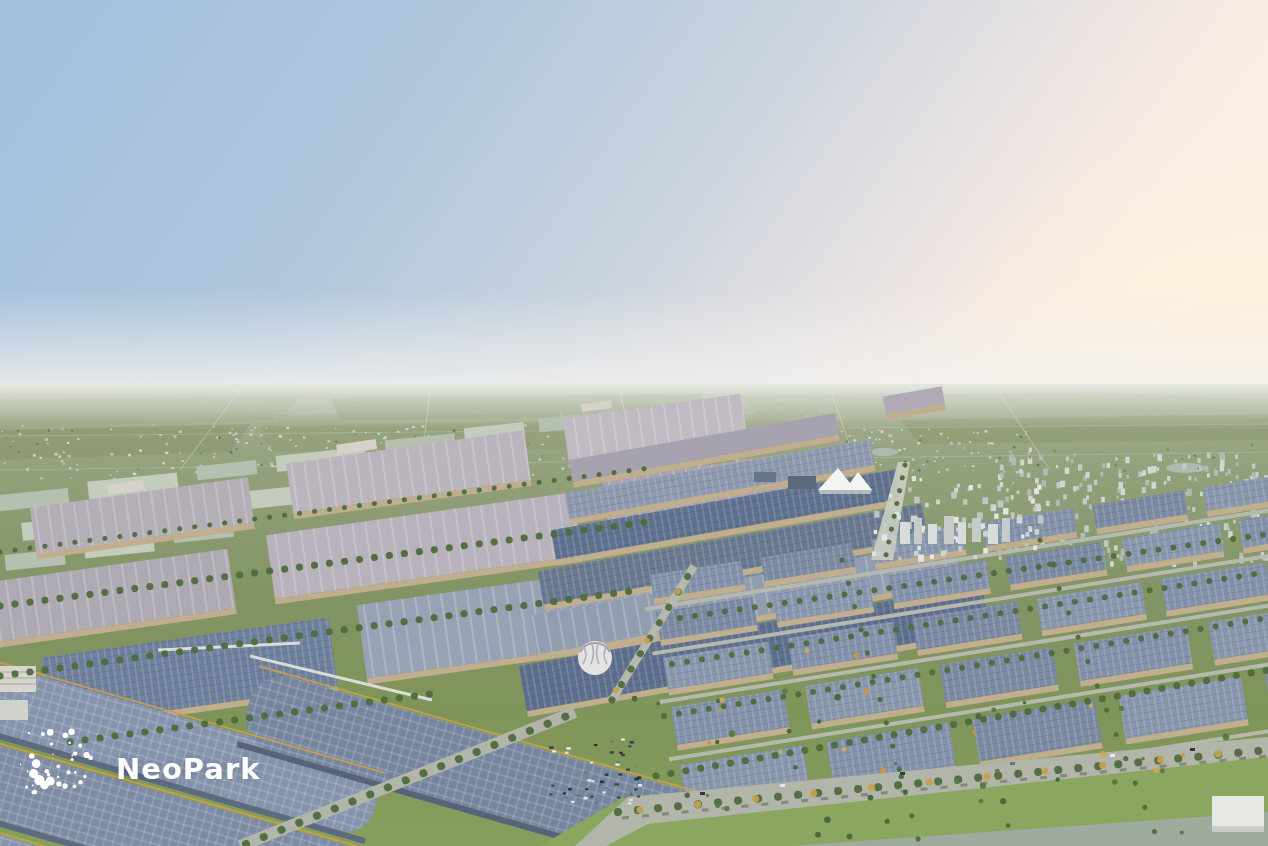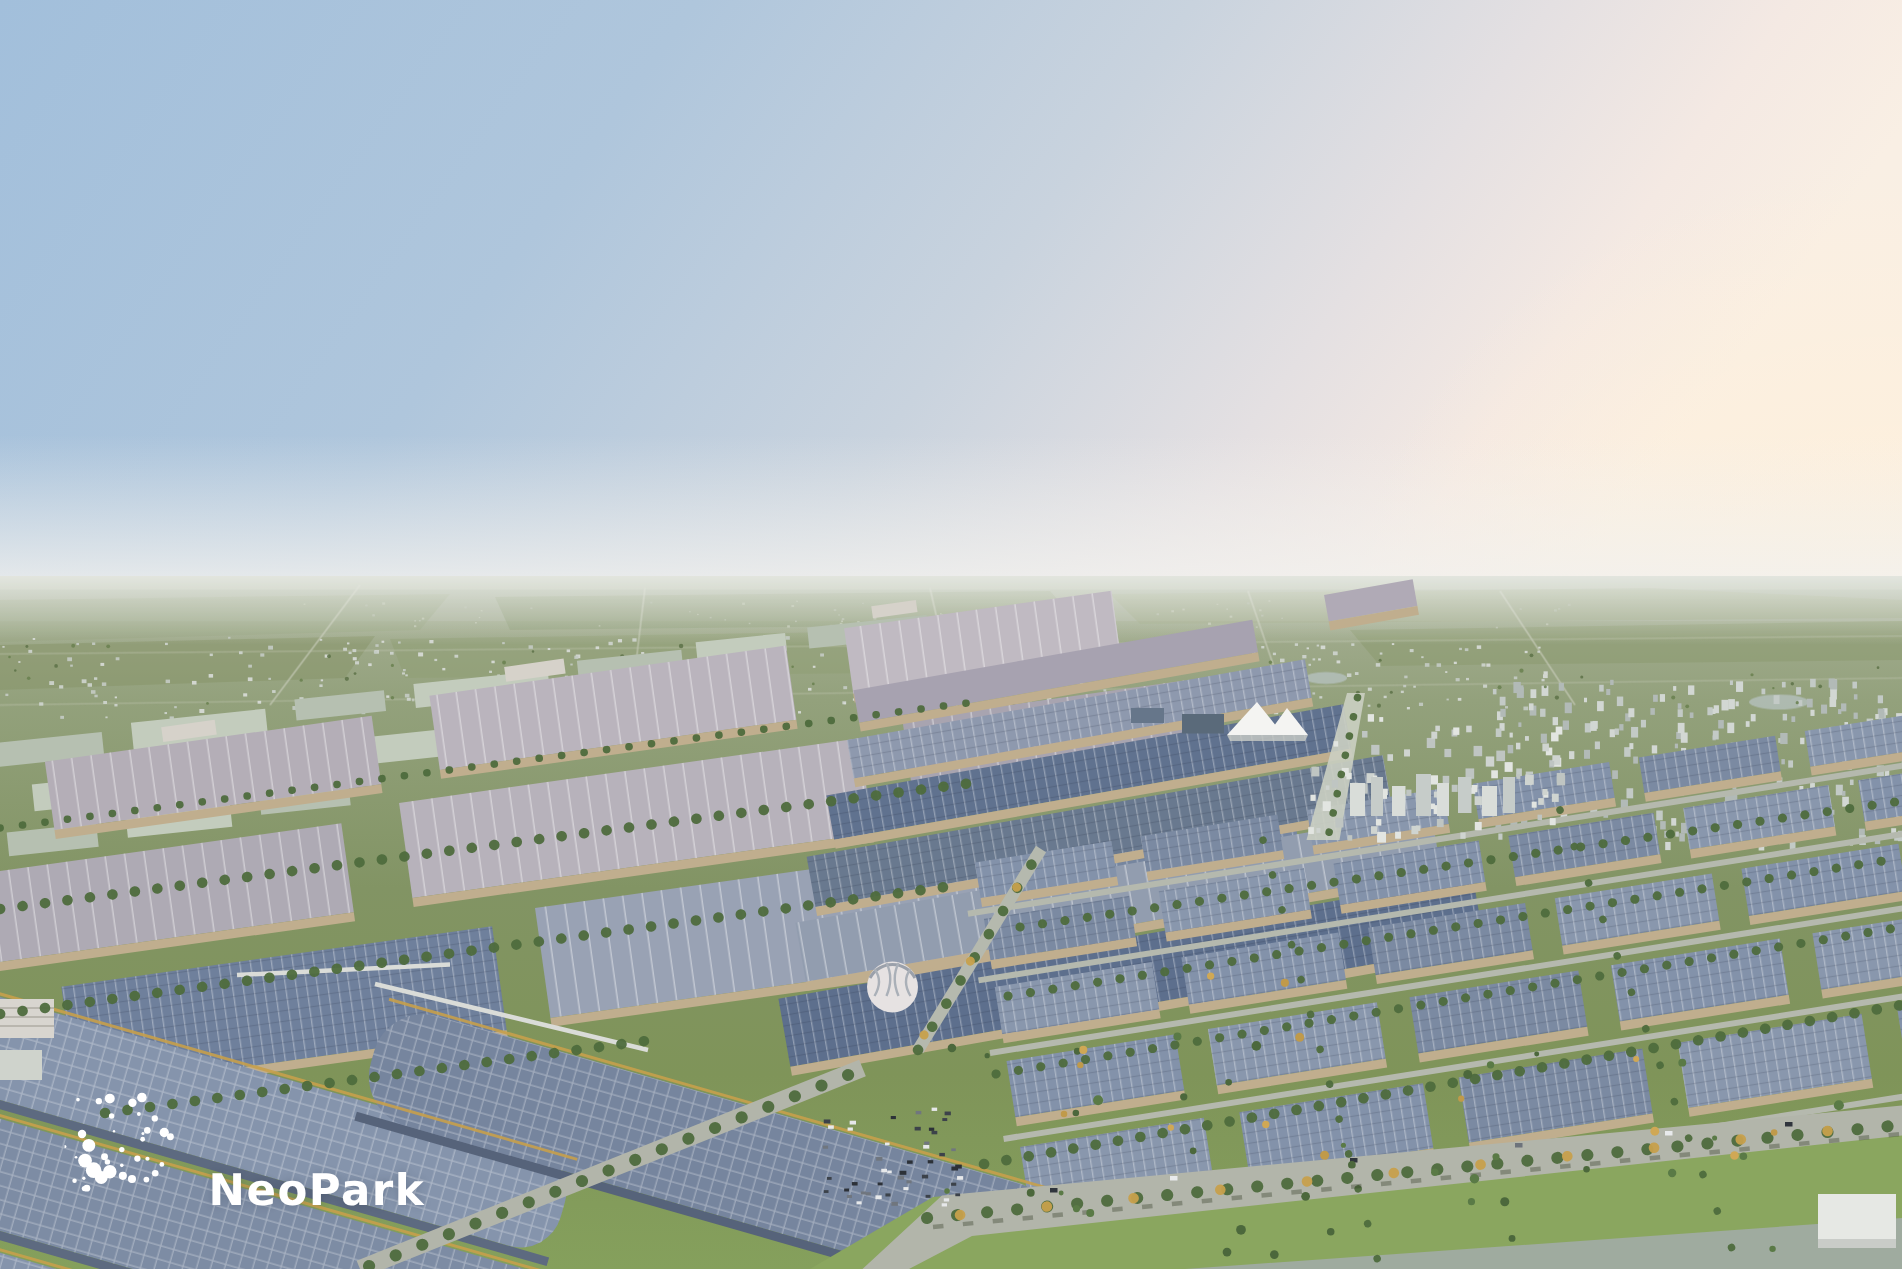--- a/index.html
+++ b/index.html
@@ -4,21 +4,21 @@
 <style>
   html,body{margin:0;padding:0;background:#222;}
   .stage{position:relative;width:1268px;height:846px;overflow:hidden;
          font-family:"DejaVu Sans","Liberation Sans",sans-serif;}
   .stage svg.scene{position:absolute;inset:0;display:block;}
   
   .trees{fill:none;stroke:#4e6b3d;stroke-linecap:round;stroke-dasharray:0.1 15;opacity:.95;}
   .trees.gold{stroke:#c7a04c;stroke-dasharray:0.1 58;}
   .trees.shadow{stroke:rgba(50,62,38,.38);stroke-dasharray:7 13;stroke-linecap:butt;}
   
-  .logo{position:absolute;left:43px;top:710px;display:flex;align-items:flex-end;
+  .logo{position:absolute;left:20px;top:710px;display:flex;align-items:center;
         color:var(--logo-color,#fff);user-select:none;}
   .logo .mark{width:86px;height:98px;flex:0 0 auto;}
   .logo .text{margin-left:10px;margin-top:20px;}
   .brand{font-size:29px;font-weight:bold;letter-spacing:1px;line-height:1;
          text-shadow:0 0 6px rgba(40,50,70,.25);}
   .subtitle{font-size:20px;font-weight:400;letter-spacing:3.5px;margin-top:9px;
             opacity:.96;text-shadow:0 0 6px rgba(40,50,70,.25);}
 </style>
 </head>
 <body>

